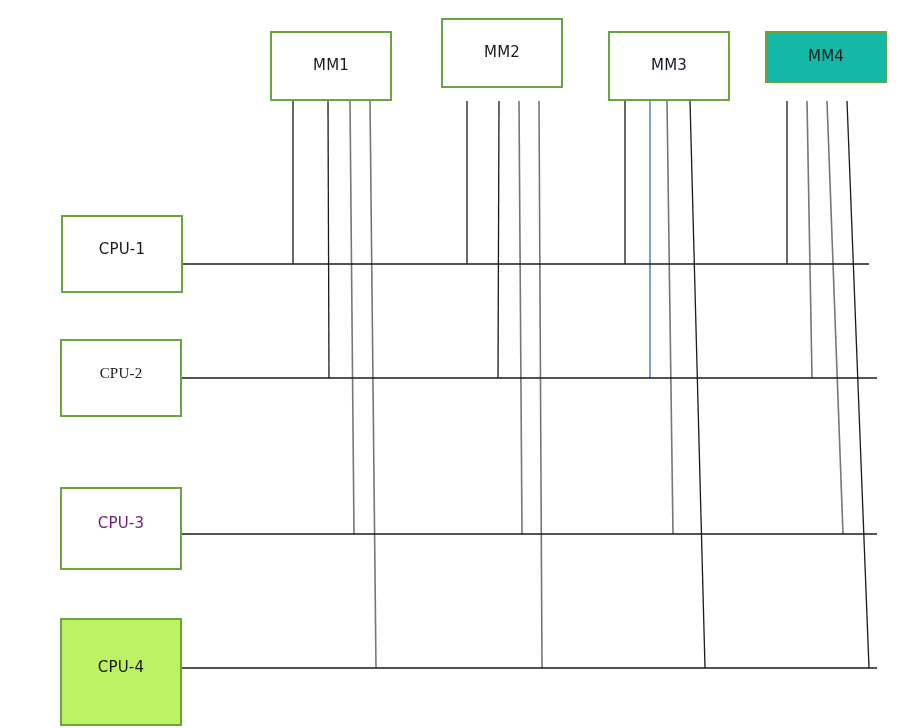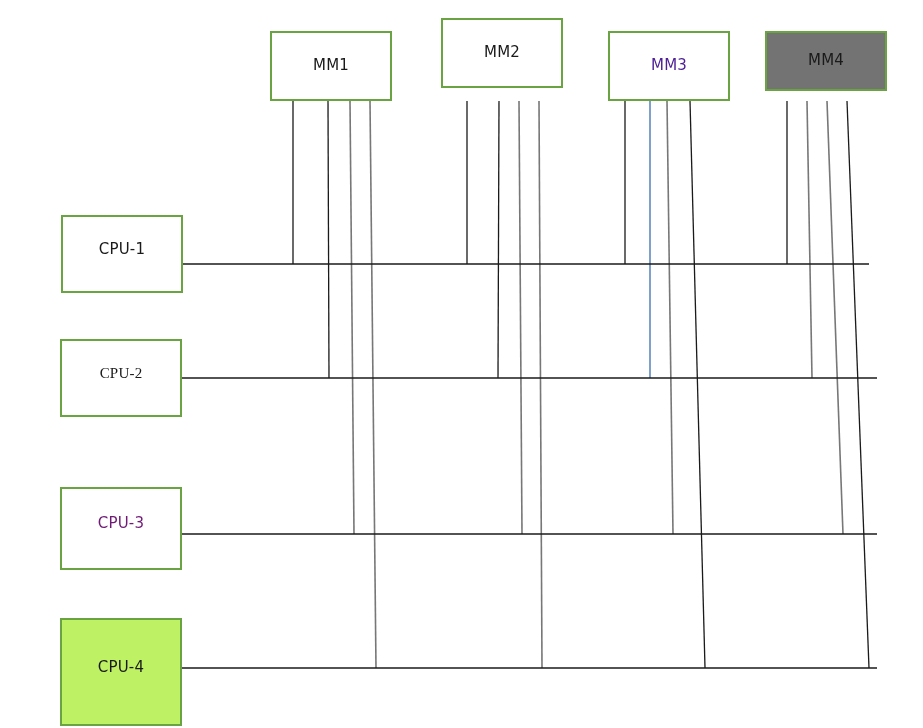--- a/index.html
+++ b/index.html
@@ -82,23 +82,23 @@
   </svg>
 
   <div id="memory-modules-layer">
       <div class="node-box mm-box" style="left: 270px; top: 31px; width: 122px; height: 70px; border-color: rgb(106, 164, 66); background: rgb(255, 255, 255);">
         <span class="node-label" style="color: rgb(26, 26, 26);">MM1</span>
       </div>
       <div class="node-box mm-box" style="left: 441px; top: 18px; width: 122px; height: 70px; border-color: rgb(106, 164, 66); background: rgb(255, 255, 255);">
         <span class="node-label" style="color: rgb(26, 26, 26);">MM2</span>
       </div>
       <div class="node-box mm-box" style="left: 608px; top: 31px; width: 122px; height: 70px; border-color: rgb(106, 164, 66); background: rgb(255, 255, 255);">
-        <span class="node-label" style="color: #4c1d95;">MM3</span>
+        <span class="node-label" style="color: #0f172a;">MM3</span>
       </div>
-      <div class="node-box mm-box" style="left: 765px; top: 31px; width: 122px; height: 60px; border-color: rgb(106, 164, 66); background: #737373;">
+      <div class="node-box mm-box" style="left: 765px; top: 31px; width: 122px; height: 52px; border-color: rgb(106, 164, 66); background: #14b8a6;">
         <span class="node-label" style="color: rgb(26, 26, 26);">MM4</span>
       </div>
     </div>
   <div id="cpus-layer">
       <div class="node-box cpu-box" style="left: 61px; top: 215px; width: 122px; height: 78px; border-color: rgb(106, 164, 66); background: rgb(255, 255, 255);">
         <span class="node-label" style="color: rgb(26, 26, 26);">CPU-1</span>
       </div>
       <div class="node-box cpu-box" style="left: 60px; top: 339px; width: 122px; height: 78px; border-color: rgb(106, 164, 66); background: rgb(255, 255, 255);">
         <span class="node-label" style="color: rgb(26, 26, 26); font-family: Liberation Serif, serif;">CPU-2</span>
       </div>

